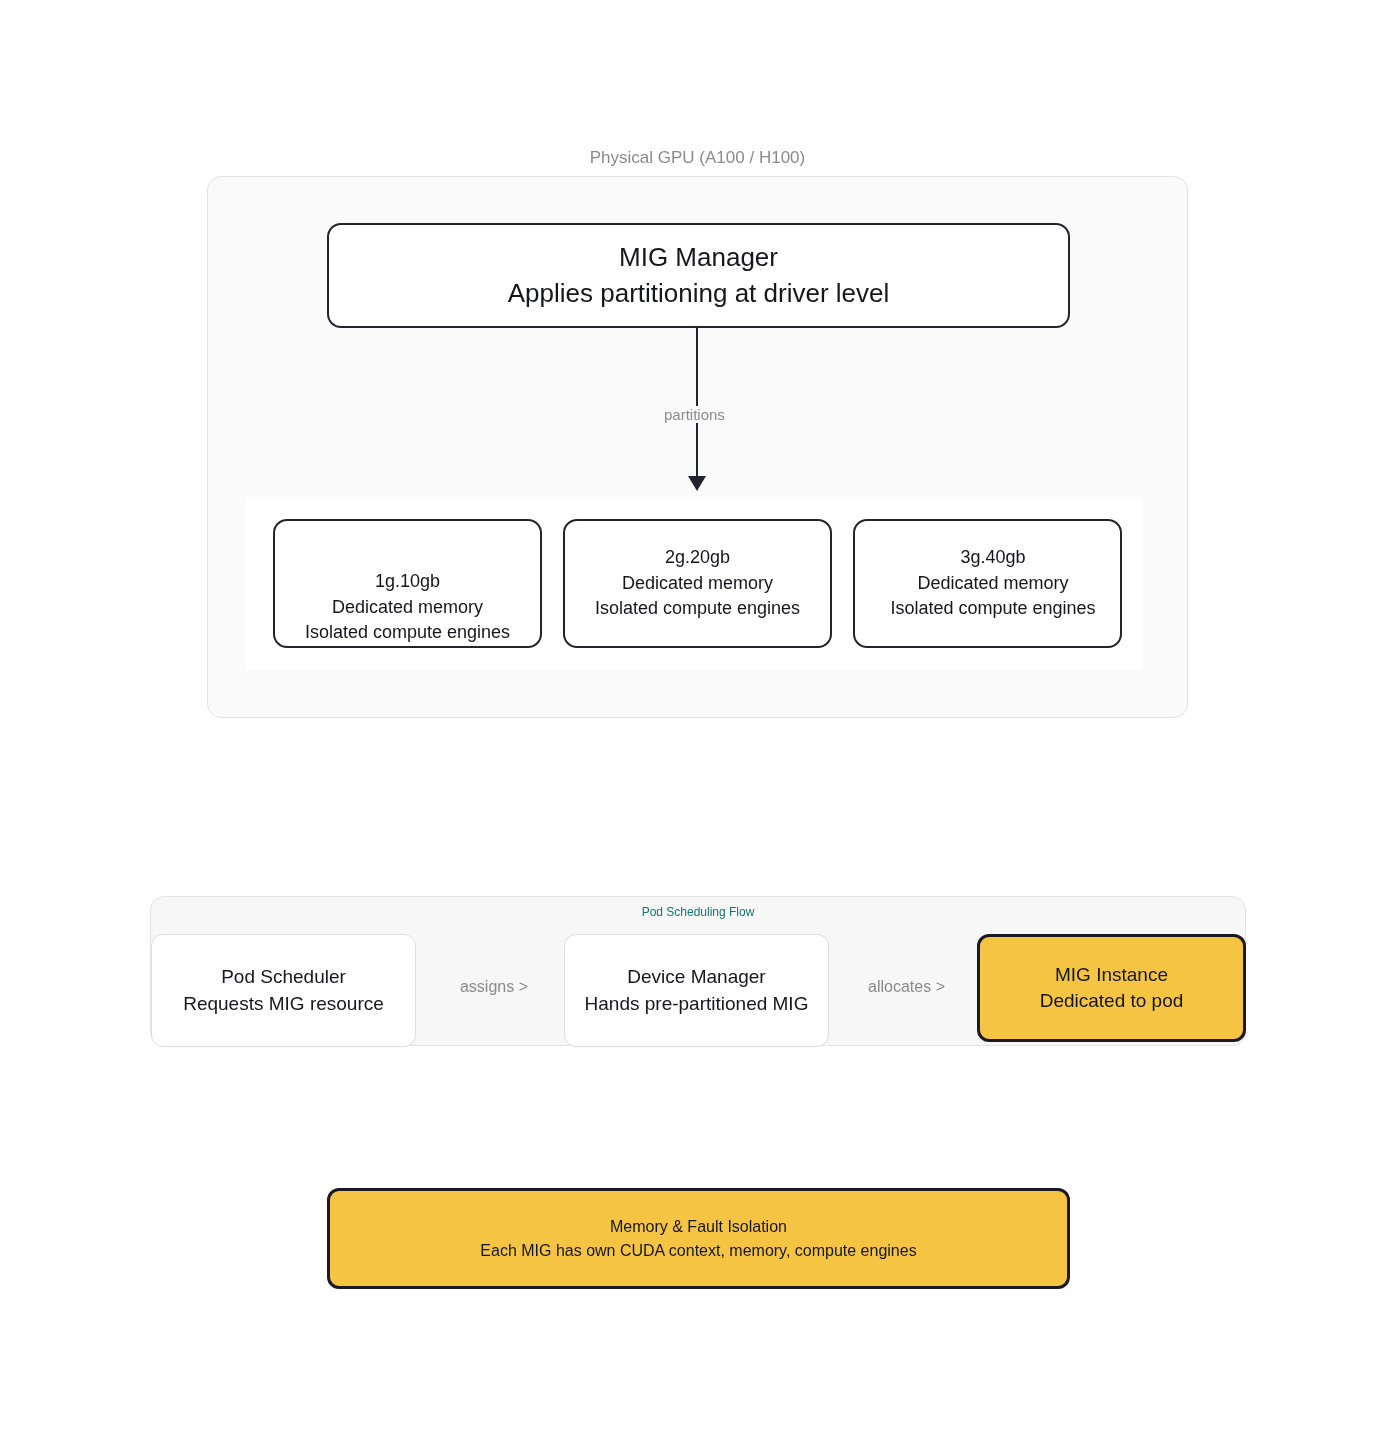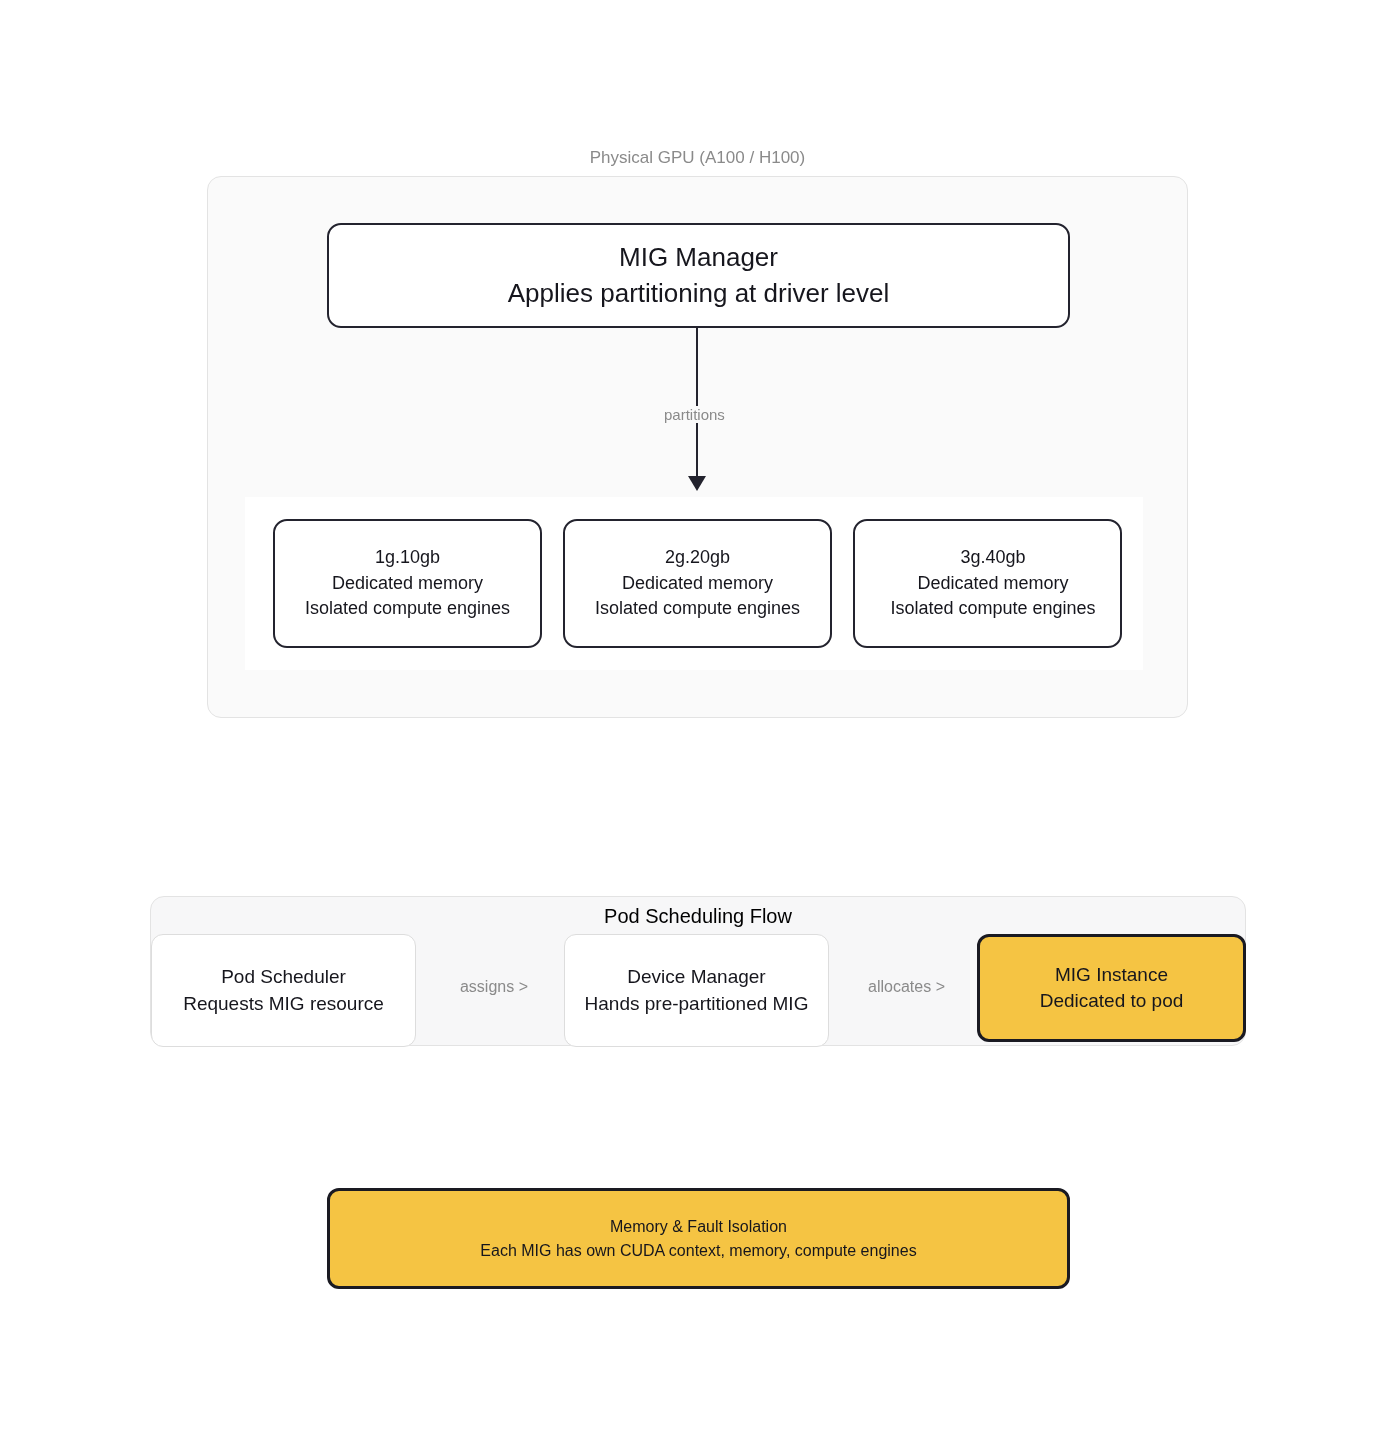--- a/index.html
+++ b/index.html
@@ -82,22 +82,22 @@
     padding: 0 3px;
   }
 
   
   .flow-box {
     background: #f7f7f8;
     border: 1px solid #e3e3e3;
     border-radius: 14px;
   }
   .flow-title {
-    color: #000000;
-    font-size: 20px;
+    color: #0f766e;
+    font-size: 12px;
     text-align: center;
     white-space: nowrap;
   }
 
   .soft-node {
     background: #ffffff;
     border: 1px solid #dddddd;
     border-radius: 12px;
     color: #16161d;
   }
@@ -138,21 +138,21 @@
     <span class="line">MIG Manager</span>
     <span class="line">Applies partitioning at driver level</span>
   </div>
 
   <div class="abs arrow-stem" style="left:696px; top:328px; height:148px;"></div>
   <div class="abs arrow-head" style="left:688px; top:476px;"></div>
   <div class="abs edge-label" style="left:661px; top:406px;">partitions</div>
 
   <div class="abs partition-band" style="left:245px; top:497px; width:898px; height:173px;"></div>
 
-  <div class="abs node partition-node center-text" style="left:273px; top:519px; width:269px; height:129px;">
+  <div class="abs node partition-node center-text" style="left:273px; top:519px; width:269px; height:129px;justify-content:flex-end;">
     <span class="line">1g.10gb</span>
     <span class="line">Dedicated memory</span>
     <span class="line">Isolated compute engines</span>
   </div>
 
   <div class="abs node partition-node center-text" style="left:563px; top:519px; width:269px; height:129px;">
     <span class="line">2g.20gb</span>
     <span class="line">Dedicated memory</span>
     <span class="line">Isolated compute engines</span>
   </div>

